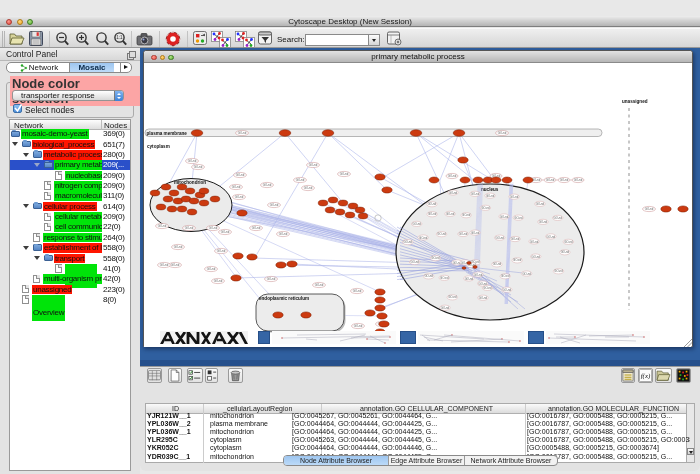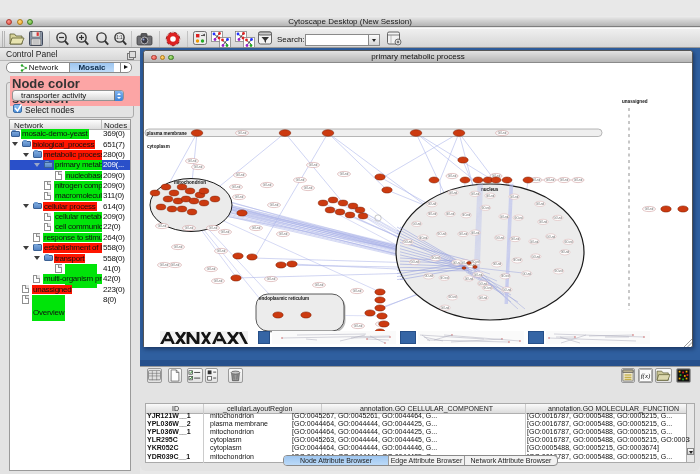--- a/index.html
+++ b/index.html
@@ -201,21 +201,21 @@
           <circle cx="6" cy="4" r="1.2" fill="#5c5"></circle>
           <path d="M2 1.5 L6 4 L2 6.5" stroke="#383" stroke-width="0.7" fill="none"></path>
         </svg><span style="margin-left:10px">Network</span></div>
     <div class="seg" style="left:62px;width:45px;background:linear-gradient(#9ec6f0,#bcdaf8);font-weight:bold;color:#0a2a4a;border-left:1px solid #8a8a8a">Mosaic</div>
     <div class="seg" style="left:113px;width:12px;border-left:1px solid #8a8a8a">
       <span style="position:absolute;left:3px;top:2.2px;width:0;height:0;border-top:2.6px solid transparent;border-bottom:2.6px solid transparent;border-left:4px solid #111"></span>
       </div>
   </div>
   <div id="groupbox"></div>
   <div id="grouplabel">Node color selection</div>
-  <div id="combo"><span style="margin-left:8px">transporter activity</span>
+  <div id="combo"><span style="margin-left:8px">transporter response</span>
     <span id="spin">
         <span style="position:absolute;left:2px;top:2px;width:0;height:0;border-left:2.3px solid transparent;border-right:2.3px solid transparent;border-bottom:2.6px solid #fff"></span>
     <span style="position:absolute;left:2px;top:5.5px;width:0;height:0;border-left:2.3px solid transparent;border-right:2.3px solid transparent;border-top:2.6px solid #fff"></span>
       </span>
   </div>
   <div id="checkbox">
       <svg width="11" height="11" viewBox="0 0 11 11" style="position:absolute;left:-1px;top:-2px">
         <path d="M2 5 L4.5 8 L8.5 1.5" stroke="#fff" stroke-width="1.6" fill="none"></path>
       </svg>
     </div>

